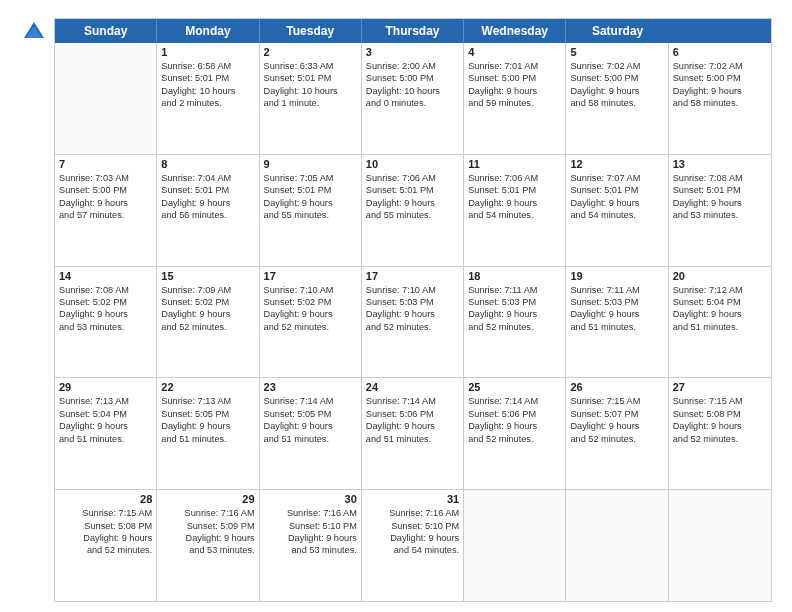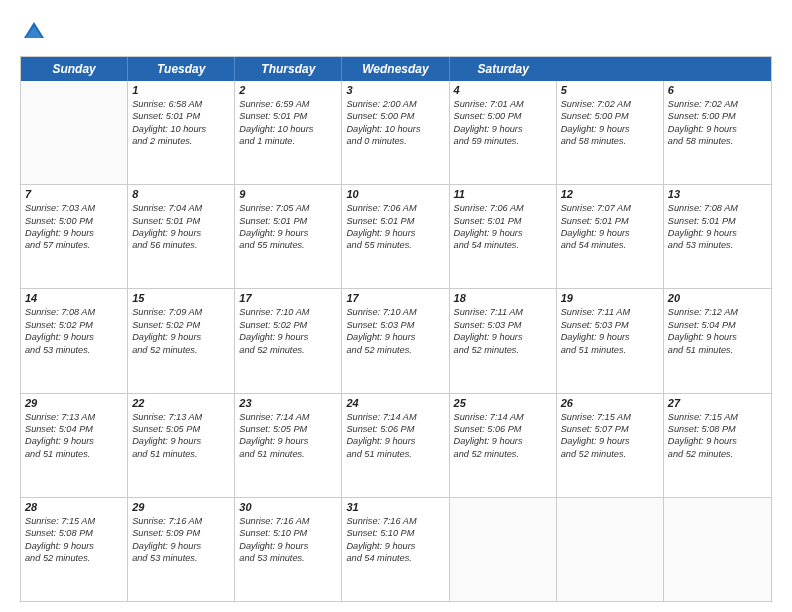--- a/index.html
+++ b/index.html
@@ -8,22 +8,21 @@
       height: 612px;
       font-family: Arial, sans-serif;
       background: #fff;
       overflow: hidden;
     }
     .page {
       width: 792px;
       height: 612px;
       padding: 18px 20px 10px 20px;
       display: flex;
-      flex-direction: column;
-      font-style: italic;
+      flex-direction: row;
     }
     .header {
       display: flex;
       justify-content: space-between;
       align-items: flex-start;
       margin-bottom: 10px;
     }
     .logo {
       display: flex;
       align-items: center;
@@ -87,21 +86,21 @@
       flex: 1;
       display: flex;
       flex-direction: column;
     }
     .cal-week {
       display: grid;
       grid-template-columns: repeat(7, 1fr);
       flex: 1;
       border-bottom: 1px solid #ccc;
     }
-    .cal-week:last-child { border-bottom: none; }
+    .cal-week:last-child { border-bottom: none; text-align: right; }
     .cal-cell {
       border-right: 1px solid #ccc;
       padding: 3px 4px;
       font-size: 9.5px;
       color: #333;
       vertical-align: top;
       min-height: 85px;
     }
     .cal-cell:last-child { border-right: none; }
     .cal-cell.empty { background: #fafafa; }
@@ -132,38 +131,39 @@
       </div>
     </div>
     <div class="title-block">
       <h1></h1>
       <h2></h2>
     </div>
   </div>
   <div class="calendar">
     <div class="cal-header-row" id="cal-header">
         <div class="cal-header-cell">Sunday</div>
+        <div class="cal-header-cell">Monday</div>
         <div class="cal-header-cell">Tuesday</div>
         <div class="cal-header-cell">Thursday</div>
         <div class="cal-header-cell">Wednesday</div>
         <div class="cal-header-cell">Saturday</div>
       </div>
     <div class="cal-body" id="cal-body">
         <div class="cal-week">
           <div class="cal-cell empty"></div>
           <div class="cal-cell">
             <div class="day-num">1</div>
             <div class="cell-line">Sunrise: 6:58 AM</div>
             <div class="cell-line">Sunset: 5:01 PM</div>
             <div class="cell-line">Daylight: 10 hours</div>
             <div class="cell-line">and 2 minutes.</div>
           </div>
           <div class="cal-cell">
             <div class="day-num">2</div>
-            <div class="cell-line">Sunrise: 6:59 AM</div>
+            <div class="cell-line">Sunrise: 6:33 AM</div>
             <div class="cell-line">Sunset: 5:01 PM</div>
             <div class="cell-line">Daylight: 10 hours</div>
             <div class="cell-line">and 1 minute.</div>
           </div>
           <div class="cal-cell">
             <div class="day-num">3</div>
             <div class="cell-line">Sunrise: 2:00 AM</div>
             <div class="cell-line">Sunset: 5:00 PM</div>
             <div class="cell-line">Daylight: 10 hours</div>
             <div class="cell-line">and 0 minutes.</div>

